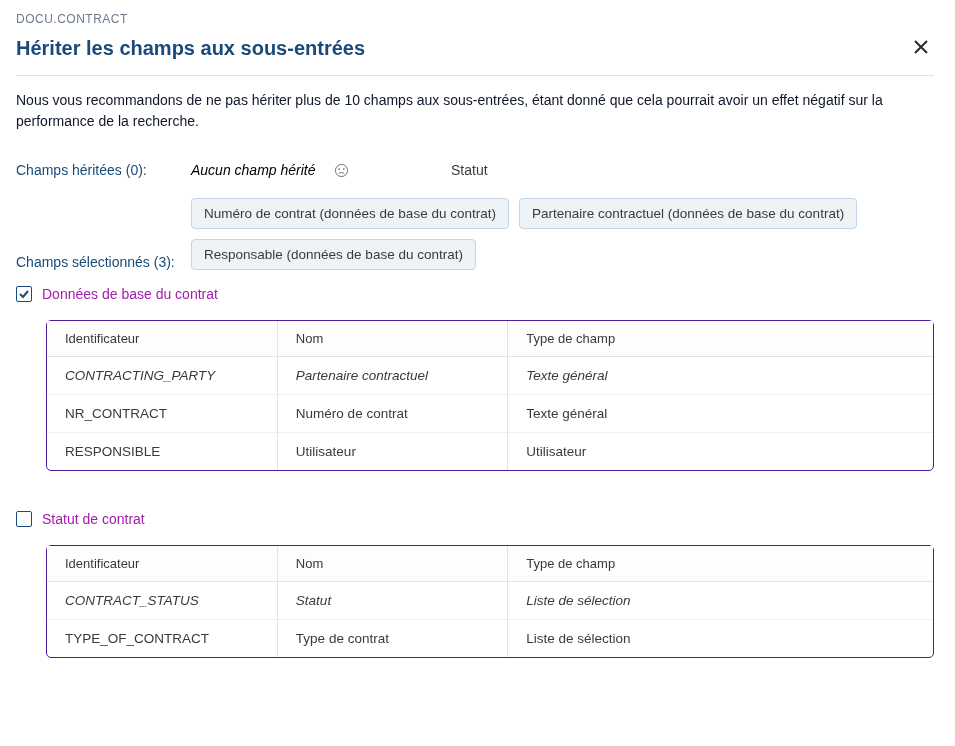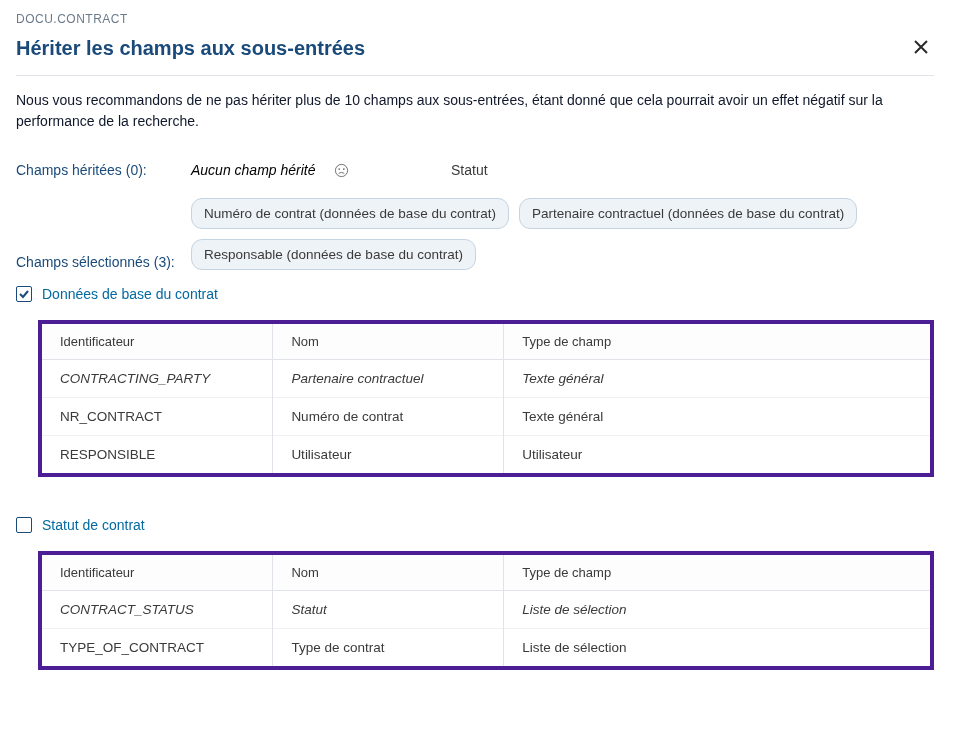--- a/index.html
+++ b/index.html
@@ -76,21 +76,21 @@
     padding-top: 6px;
   }
   .chips {
     display: flex;
     flex-wrap: wrap;
     gap: 10px;
   }
   .chip {
     background: #eef3f8;
     border: 1px solid #c5d4e3;
-    border-radius: 11px;
+    border-radius: 4px;
     padding: 7px 12px;
     font-size: 13.5px;
     color: #3a3a3a;
     cursor: pointer;
   }
   .section-header {
     display: flex;
     align-items: center;
     gap: 10px;
     margin: 14px 0 18px 0;
@@ -102,28 +102,28 @@
     border-radius: 2px;
     display: inline-flex;
     align-items: center;
     justify-content: center;
     cursor: pointer;
     flex-shrink: 0;
   }
   .checkbox.checked svg { display: block; }
   .checkbox svg { display: none; }
   .section-title {
-    color: #0369a1;
+    color: #a21caf;
     font-weight: 500;
     text-align: right;
   }
   .table-wrapper {
-    margin-left: 22px;
-    border: 4px solid #4c1d95;
-    border-radius: 0;
+    margin-left: 30px;
+    border: 1px solid #4c1d95;
+    border-radius: 5px;
     margin-bottom: 40px;
   }
   .table {
     width: 100%;
     border-collapse: collapse;
   }
   .table th {
     text-align: left;
     font-weight: 500;
     font-size: 13px;

